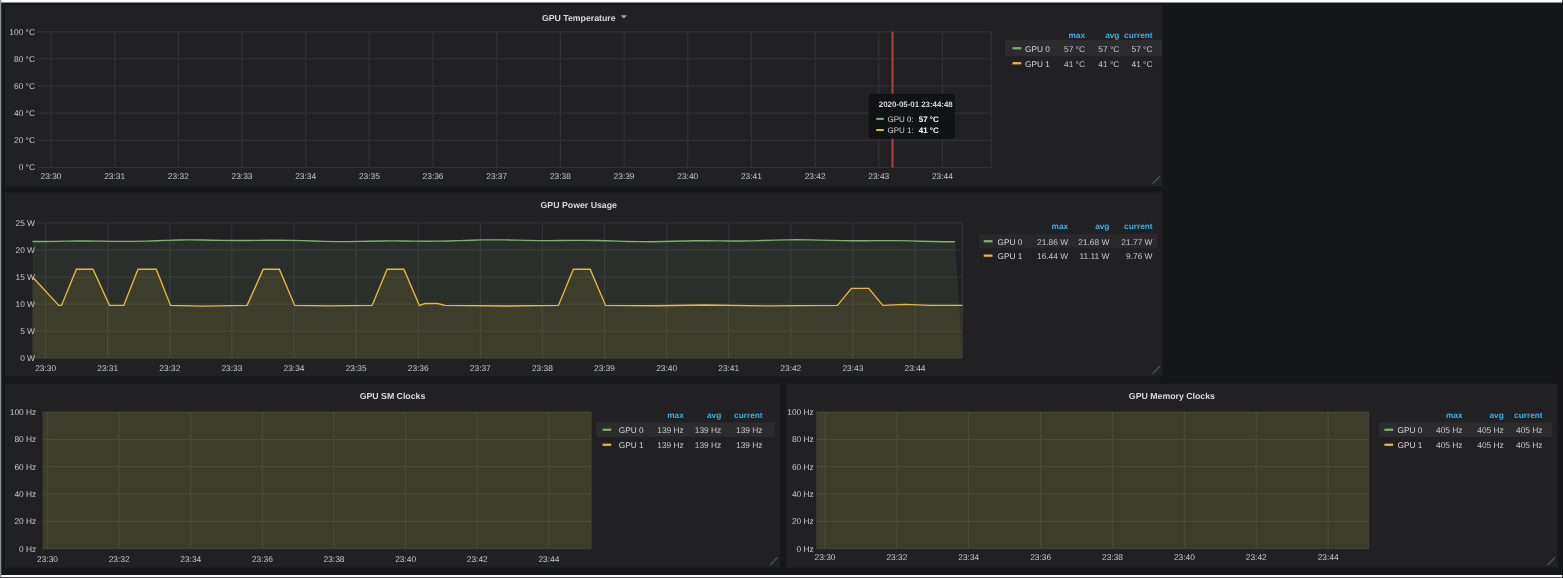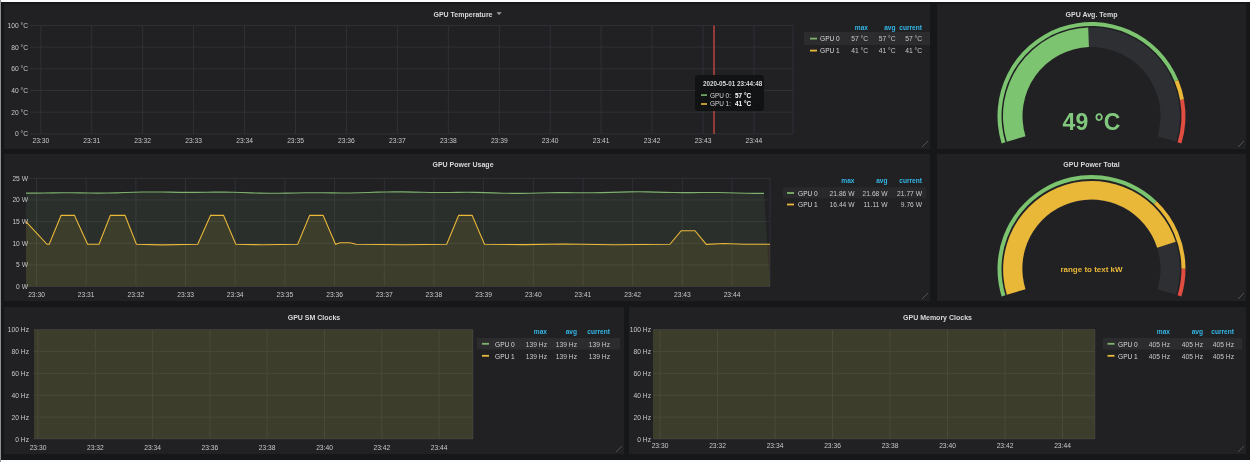--- a/index.html
+++ b/index.html
@@ -82,32 +82,20 @@
           <rect x="697" y="90.3" width="6" height="1.6" fill="#7eb26d"></rect>
           <text x="706" y="93.5" font-size="6.4" fill="#d8d9da" text-anchor="start" font-weight="normal">GPU 0:</text>
           <text x="731" y="93.5" font-size="6.4" fill="#ffffff" text-anchor="start" font-weight="bold">57 °C</text>
           <rect x="697" y="99.2" width="6" height="1.6" fill="#eab839"></rect>
           <text x="706" y="102.4" font-size="6.4" fill="#d8d9da" text-anchor="start" font-weight="normal">GPU 1:</text>
           <text x="731" y="102.4" font-size="6.4" fill="#ffffff" text-anchor="start" font-weight="bold">41 °C</text>
         </g>
         <path d="M 918 143 L 924 137" stroke="#4f5155" stroke-width="1" fill="none"></path>
       </svg>
     </div>
-    <div class="panel" style="left:937px;top:4px;width:309px;height:145px">
-      <svg width="309" height="145" style="position:absolute;left:0;top:0">
-        <text x="154.5" y="12.5" font-size="7" fill="#d8d9da" text-anchor="middle" font-weight="bold">GPU Avg. Temp</text>
-        <path d="M 64.61 139.48 A 94 94 0 0 1 241.29 75.89 L 237.59 77.43 A 90 90 0 0 0 68.43 138.31 Z" fill="#7cc46f"></path>
-        <path d="M 241.29 75.89 A 94 94 0 0 1 247.02 95.39 L 243.08 96.10 A 90 90 0 0 0 237.59 77.43 Z" fill="#eab839"></path>
-        <path d="M 247.02 95.39 A 94 94 0 0 1 244.39 139.48 L 240.57 138.31 A 90 90 0 0 0 243.08 96.10 Z" fill="#e24d42"></path>
-        <path d="M 69.87 137.87 A 88.5 88.5 0 1 1 239.13 137.87 L 220.49 132.17 A 69 69 0 1 0 88.51 132.17 Z" fill="#2d2f33"></path>
-        <path d="M 69.87 137.87 A 88.5 88.5 0 0 1 151.20 23.56 L 151.92 43.05 A 69 69 0 0 0 88.51 132.17 Z" fill="#7cc46f"></path>
-        <text x="154.5" y="125.8" font-size="23" fill="#82c77e" text-anchor="middle" font-weight="bold">49 °C</text>
-        <path d="M 301 143 L 307 137" stroke="#4f5155" stroke-width="1" fill="none"></path>
-      </svg>
-    </div>
     <div class="panel" style="left:4px;top:154px;width:926px;height:147px">
       <svg width="926" height="147" style="position:absolute;left:0;top:0">
         <text x="459.0" y="12.5" font-size="7" fill="#d8d9da" text-anchor="middle" font-weight="bold">GPU Power Usage</text>
         <line x1="22.0" y1="24.3" x2="766.0" y2="24.3" stroke="#2f3136" stroke-width="1"></line>
         <line x1="22.0" y1="46.0" x2="766.0" y2="46.0" stroke="#2f3136" stroke-width="1"></line>
         <line x1="22.0" y1="67.6" x2="766.0" y2="67.6" stroke="#2f3136" stroke-width="1"></line>
         <line x1="22.0" y1="89.3" x2="766.0" y2="89.3" stroke="#2f3136" stroke-width="1"></line>
         <line x1="22.0" y1="110.9" x2="766.0" y2="110.9" stroke="#2f3136" stroke-width="1"></line>
         <line x1="22.0" y1="132.6" x2="766.0" y2="132.6" stroke="#2f3136" stroke-width="1"></line>
         <line x1="32.5" y1="24.3" x2="32.5" y2="132.6" stroke="#2f3136" stroke-width="1"></line>
@@ -161,32 +149,20 @@
         <text x="883.5" y="41.7" font-size="6.7" fill="#c8c9ca" text-anchor="end" font-weight="normal">21.68 W</text>
         <text x="918" y="41.7" font-size="6.7" fill="#c8c9ca" text-anchor="end" font-weight="normal">21.77 W</text>
         <rect x="783" y="49.6" width="7" height="1.8" fill="#eab839"></rect>
         <text x="794" y="53.2" font-size="6.6" fill="#d8d9da" text-anchor="start" font-weight="normal">GPU 1</text>
         <text x="850.5" y="53.2" font-size="6.7" fill="#c8c9ca" text-anchor="end" font-weight="normal">16.44 W</text>
         <text x="883.5" y="53.2" font-size="6.7" fill="#c8c9ca" text-anchor="end" font-weight="normal">11.11 W</text>
         <text x="918" y="53.2" font-size="6.7" fill="#c8c9ca" text-anchor="end" font-weight="normal">9.76 W</text>
         <path d="M 918 145 L 924 139" stroke="#4f5155" stroke-width="1" fill="none"></path>
       </svg>
     </div>
-    <div class="panel" style="left:937px;top:154px;width:309px;height:147px">
-      <svg width="309" height="147" style="position:absolute;left:0;top:0">
-        <text x="154.5" y="12.5" font-size="7" fill="#d8d9da" text-anchor="middle" font-weight="bold">GPU Power Total</text>
-        <path d="M 64.61 142.48 A 94 94 0 0 1 219.64 47.23 L 216.87 50.12 A 90 90 0 0 0 68.43 141.31 Z" fill="#7cc46f"></path>
-        <path d="M 219.64 47.23 A 94 94 0 0 1 248.50 114.80 L 244.50 114.81 A 90 90 0 0 0 216.87 50.12 Z" fill="#eab839"></path>
-        <path d="M 248.50 114.80 A 94 94 0 0 1 244.39 142.48 L 240.57 141.31 A 90 90 0 0 0 244.50 114.81 Z" fill="#e24d42"></path>
-        <path d="M 69.87 140.87 A 88.5 88.5 0 1 1 239.13 140.87 L 220.49 135.17 A 69 69 0 1 0 88.51 135.17 Z" fill="#2d2f33"></path>
-        <path d="M 69.87 140.87 A 88.5 88.5 0 0 1 238.72 87.83 L 220.17 93.81 A 69 69 0 0 0 88.51 135.17 Z" fill="#eab839"></path>
-        <text x="154.5" y="117.5" font-size="8" fill="#eab839" text-anchor="middle" font-weight="bold">range to text kW</text>
-        <path d="M 301 145 L 307 139" stroke="#4f5155" stroke-width="1" fill="none"></path>
-      </svg>
-    </div>
     <div class="panel" style="left:4px;top:307px;width:620px;height:147px">
       <svg width="620" height="147" style="position:absolute;left:0;top:0">
         <text x="310.0" y="12.5" font-size="7" fill="#d8d9da" text-anchor="middle" font-weight="bold">GPU SM Clocks</text>
         <line x1="30" y1="22.5" x2="469" y2="22.5" stroke="#2f3136" stroke-width="1"></line>
         <line x1="30" y1="44.4" x2="469" y2="44.4" stroke="#2f3136" stroke-width="1"></line>
         <line x1="30" y1="66.3" x2="469" y2="66.3" stroke="#2f3136" stroke-width="1"></line>
         <line x1="30" y1="88.2" x2="469" y2="88.2" stroke="#2f3136" stroke-width="1"></line>
         <line x1="30" y1="110.1" x2="469" y2="110.1" stroke="#2f3136" stroke-width="1"></line>
         <line x1="30" y1="132.0" x2="469" y2="132.0" stroke="#2f3136" stroke-width="1"></line>
         <line x1="34.0" y1="22.5" x2="34.0" y2="132.0" stroke="#2f3136" stroke-width="1"></line>

